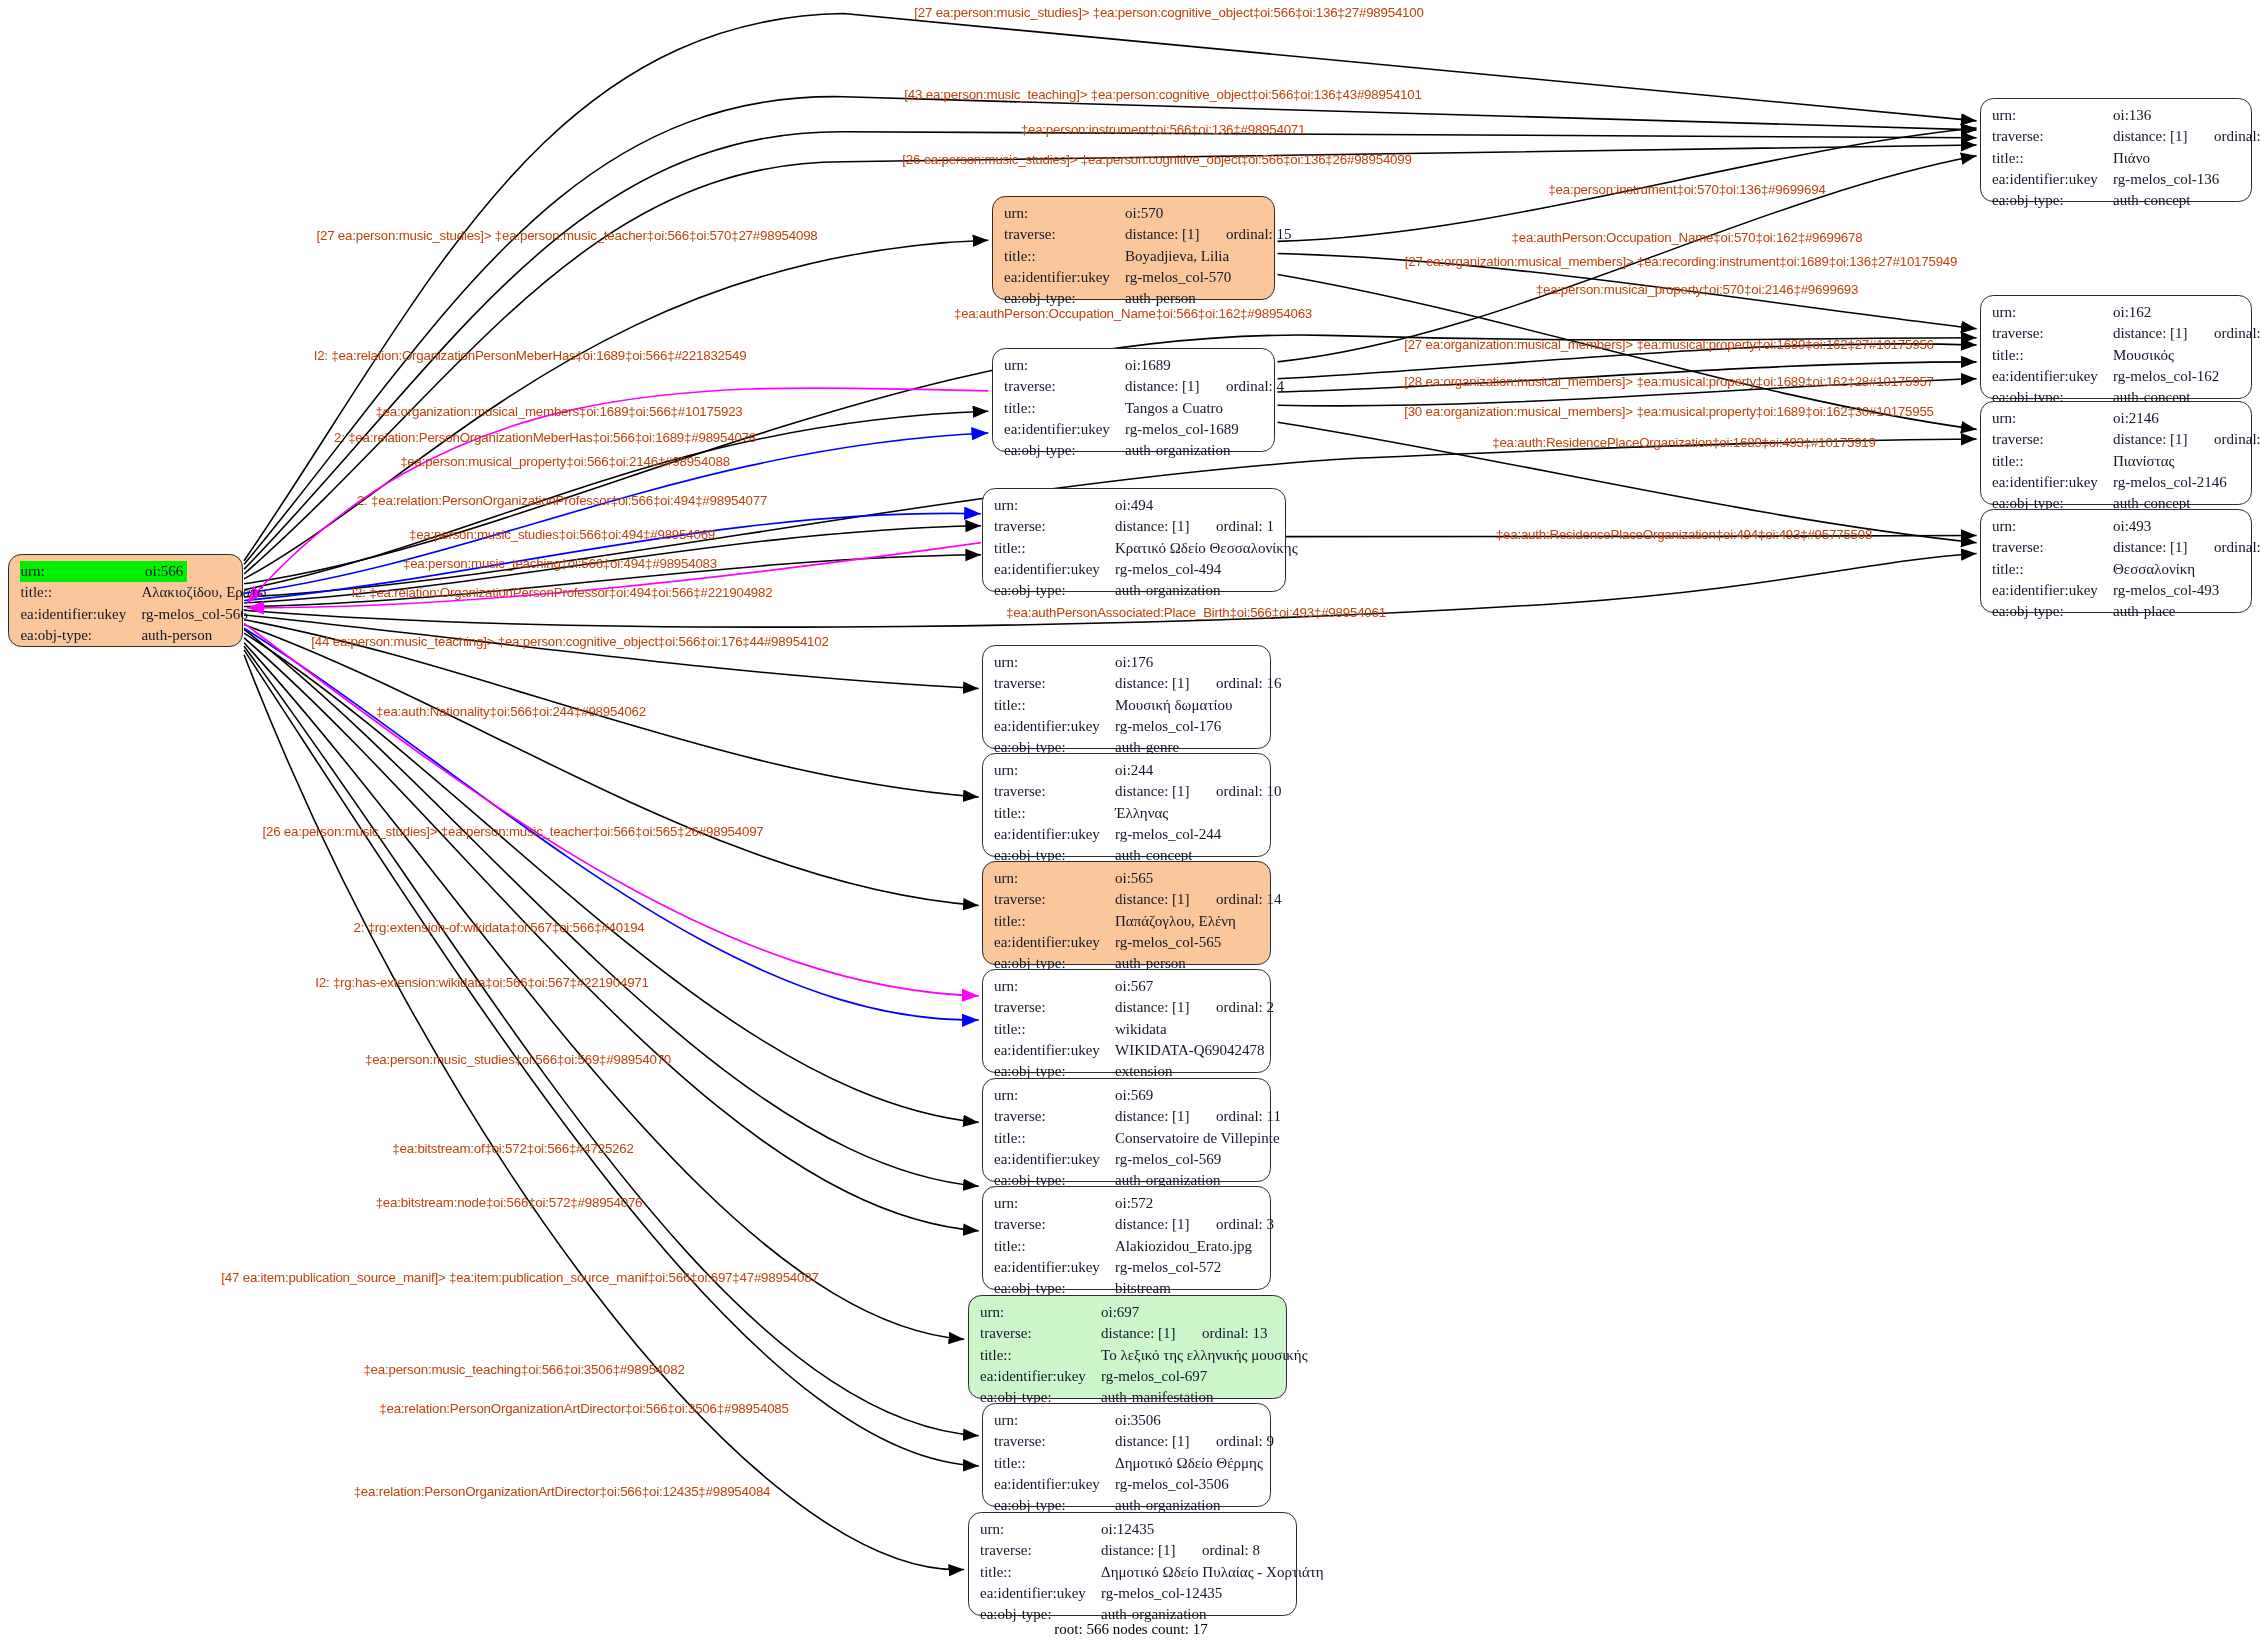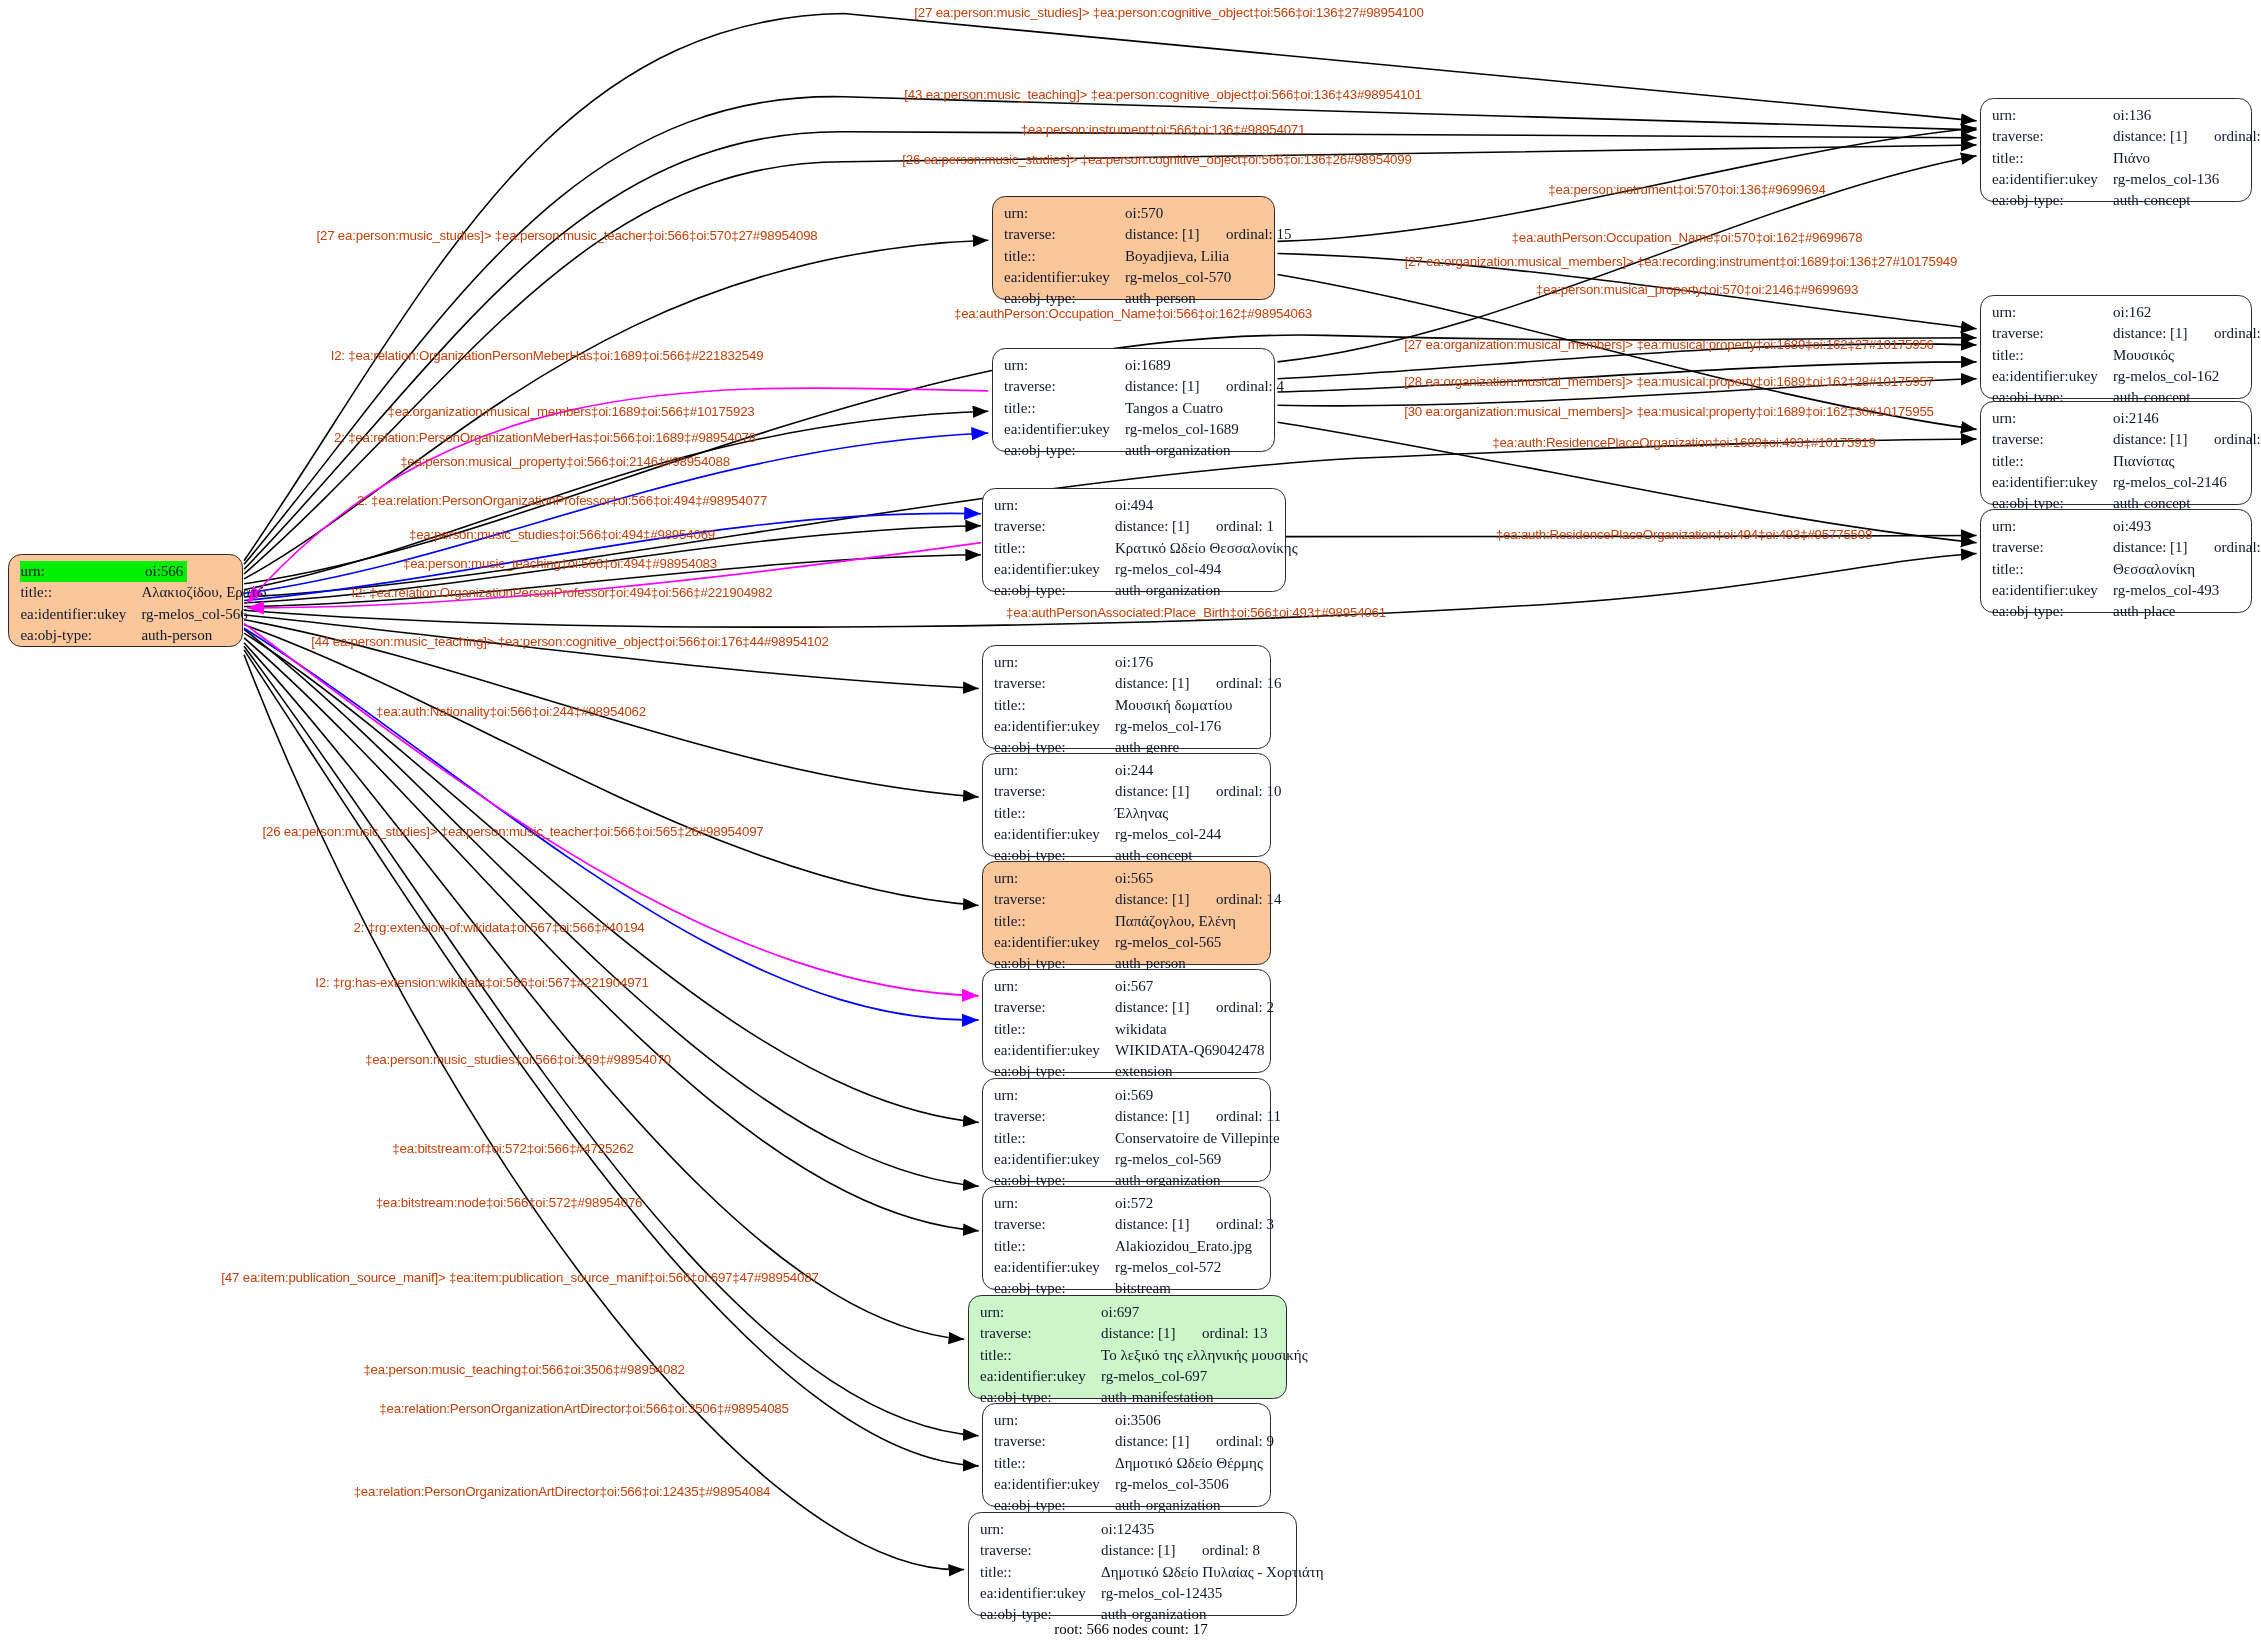--- a/index.html
+++ b/index.html
@@ -548,22 +548,22 @@
         </div>
       </div>
     </div>
   <div id="edge-label-host">
       <div class="edgelabel" style="left: 1169px; top: 4.8px;">[27 ea:person:music_studies]&gt; ‡ea:person:cognitive_object‡oi:566‡oi:136‡27#98954100</div>
       <div class="edgelabel" style="left: 1163px; top: 87px;">[43 ea:person:music_teaching]&gt; ‡ea:person:cognitive_object‡oi:566‡oi:136‡43#98954101</div>
       <div class="edgelabel" style="left: 1163px; top: 122px;">‡ea:person:instrument‡oi:566‡oi:136‡#98954071</div>
       <div class="edgelabel" style="left: 1157px; top: 152px;">[26 ea:person:music_studies]&gt; ‡ea:person:cognitive_object‡oi:566‡oi:136‡26#98954099</div>
       <div class="edgelabel" style="left: 567px; top: 228px;">[27 ea:person:music_studies]&gt; ‡ea:person:music_teacher‡oi:566‡oi:570‡27#98954098</div>
       <div class="edgelabel" style="left: 1133px; top: 306px;">‡ea:authPerson:Occupation_Name‡oi:566‡oi:162‡#98954063</div>
-      <div class="edgelabel" style="left: 530px; top: 348px; margin-left: 17px;">I2: ‡ea:relation:OrganizationPersonMeberHas‡oi:1689‡oi:566‡#221832549</div>
-      <div class="edgelabel" style="left: 559px; top: 404px; margin-left: 12px;">‡ea:organization:musical_members‡oi:1689‡oi:566‡#10175923</div>
+      <div class="edgelabel" style="left: 530px; top: 348px;">I2: ‡ea:relation:OrganizationPersonMeberHas‡oi:1689‡oi:566‡#221832549</div>
+      <div class="edgelabel" style="left: 559px; top: 404px;">‡ea:organization:musical_members‡oi:1689‡oi:566‡#10175923</div>
       <div class="edgelabel" style="left: 545px; top: 430px;">2: ‡ea:relation:PersonOrganizationMeberHas‡oi:566‡oi:1689‡#98954078</div>
       <div class="edgelabel" style="left: 565px; top: 454px;">‡ea:person:musical_property‡oi:566‡oi:2146‡#98954088</div>
       <div class="edgelabel" style="left: 562px; top: 493px;">2: ‡ea:relation:PersonOrganizationProfessor‡oi:566‡oi:494‡#98954077</div>
       <div class="edgelabel" style="left: 562px; top: 527px;">‡ea:person:music_studies‡oi:566‡oi:494‡#98954069</div>
       <div class="edgelabel" style="left: 560px; top: 556px;">‡ea:person:music_teaching‡oi:566‡oi:494‡#98954083</div>
       <div class="edgelabel" style="left: 562px; top: 585px;">I2: ‡ea:relation:OrganizationPersonProfessor‡oi:494‡oi:566‡#221904982</div>
       <div class="edgelabel" style="left: 1196px; top: 605px;">‡ea:authPersonAssociated:Place_Birth‡oi:566‡oi:493‡#98954061</div>
       <div class="edgelabel" style="left: 570px; top: 634px;">[44 ea:person:music_teaching]&gt; ‡ea:person:cognitive_object‡oi:566‡oi:176‡44#98954102</div>
       <div class="edgelabel" style="left: 511px; top: 704px;">‡ea:auth:Nationality‡oi:566‡oi:244‡#98954062</div>
       <div class="edgelabel" style="left: 513px; top: 824px;">[26 ea:person:music_studies]&gt; ‡ea:person:music_teacher‡oi:566‡oi:565‡26#98954097</div>

